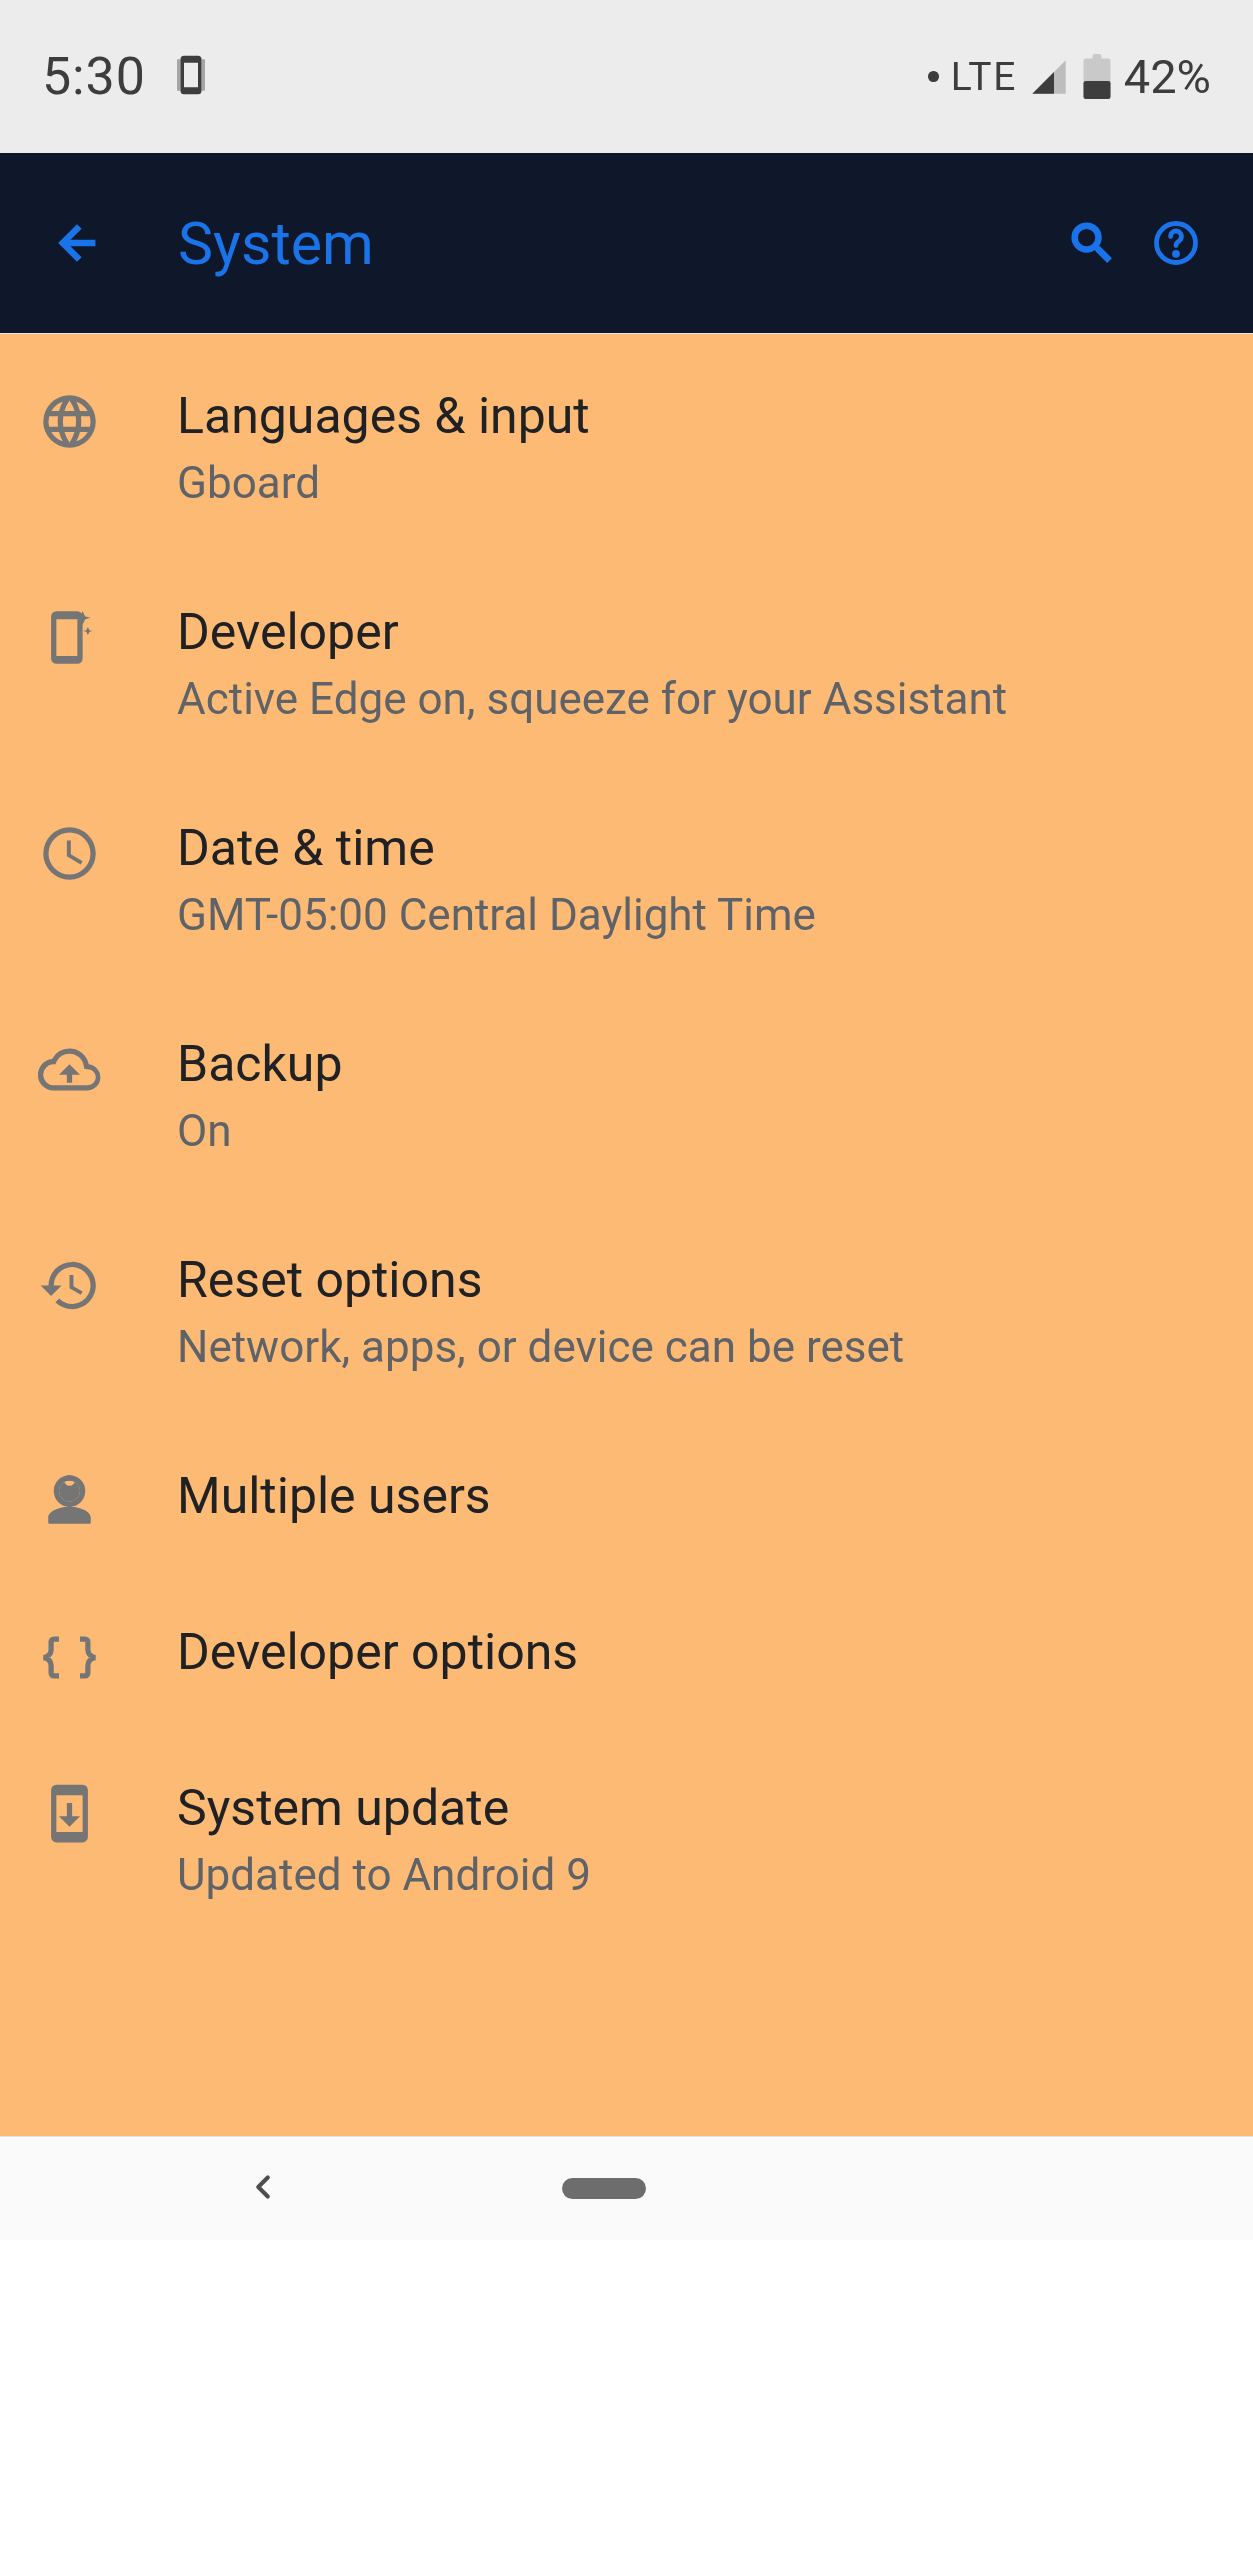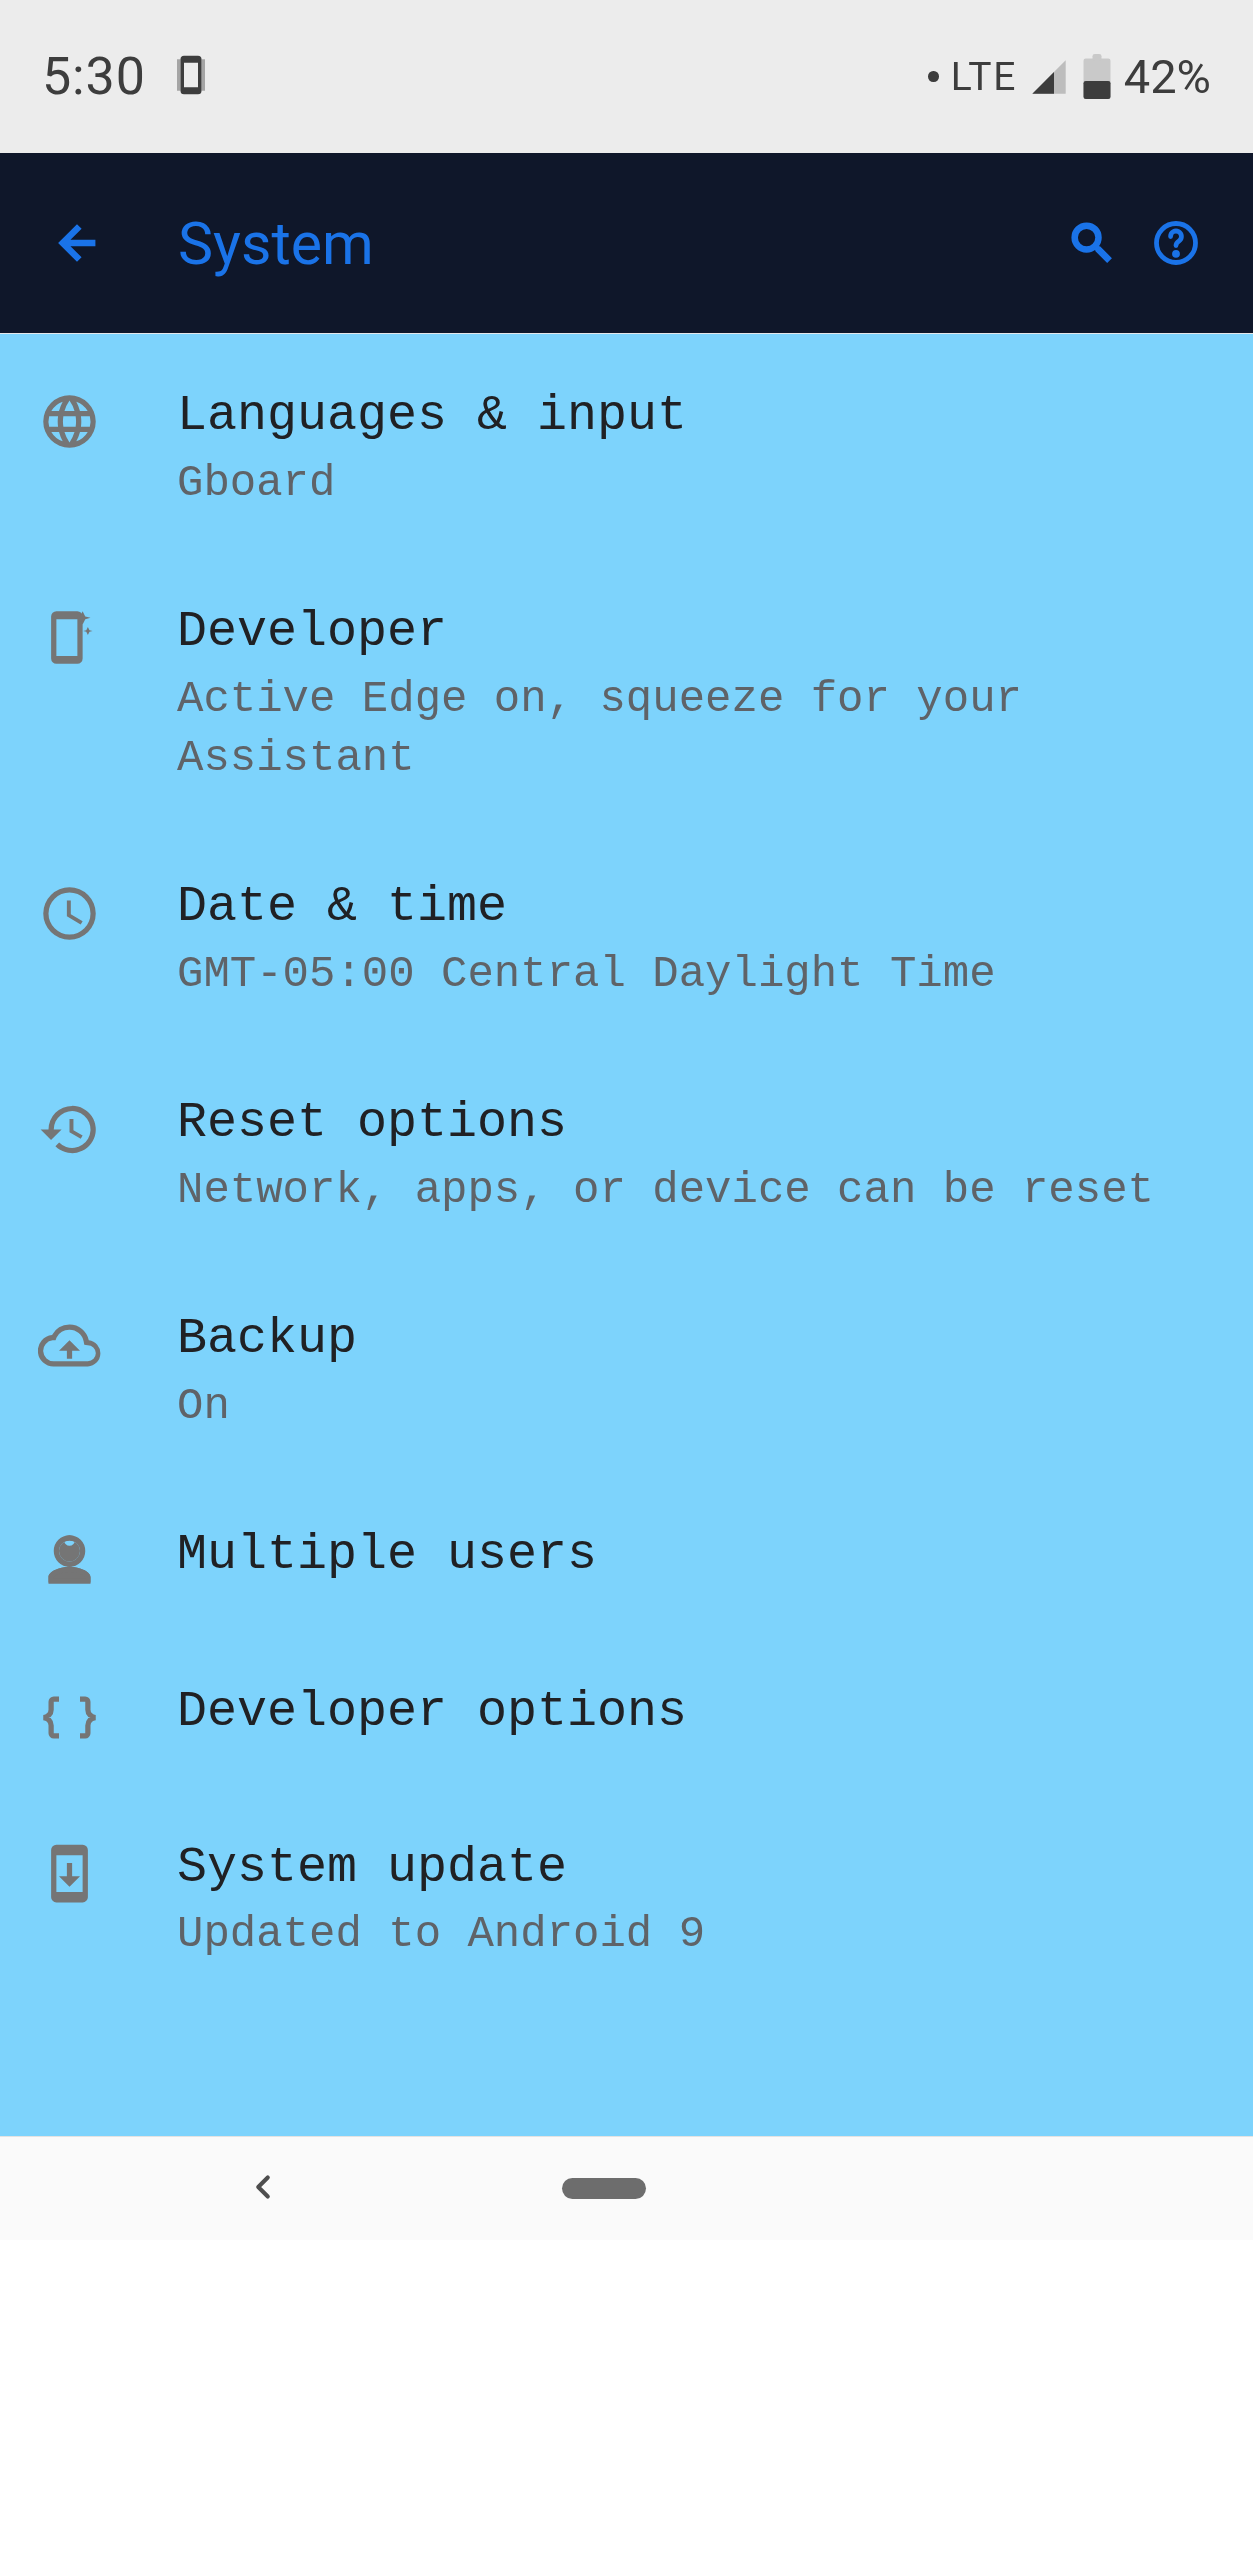--- a/index.html
+++ b/index.html
@@ -18,21 +18,21 @@
   .status-right svg { display:block; }
 
   
   .app-bar { height:181px; background:#0f172a; border-bottom:1.7px solid #e5e8ea; display:flex; align-items:center; padding:0 35px; }
   .app-bar .icon-btn { width:84px; height:84px; display:flex; align-items:center; justify-content:center; }
   .app-bar .icon-btn svg { width:52px; height:52px; }
   .app-title { font-size:59px; color:#1a73e8; margin-left:59px; font-weight:400; flex:1; }
   .app-bar svg { fill:#1a73e8; stroke:#1a73e8; }
 
   
-  .content { flex:1; background:#7dd3fc; padding-top:7px;font-family:Liberation Mono, monospace; }
+  .content { flex:1; background:#fdba74; padding-top:7px; }
   .row { display:flex; align-items:flex-start; padding:44px 28px 44px 38px; }
   .row .ico { width:139px; display:flex; justify-content:flex-start; align-items:flex-start; padding-top:5.2px; }
   .row .ico svg { width:63px; height:63px; fill:#757575; }
   .row .txt { flex:1; display:flex; flex-direction:column; gap:3.5px; }
   .row .title { font-size:50px; color:#202124; font-weight:400; line-height:1.25; }
   .row .sub { font-size:44px; color:#5f6368; font-weight:400; line-height:1.35; margin-top:2.6px;}
 
   
   .nav-bar { height:104px; border-top:1.7px solid #e3e3e3; background:#fafafa; display:flex; align-items:center; justify-content:space-between; padding:0 244px; }
   .nav-back svg { width:38px; height:38px; fill:#4e4e4e; }
@@ -131,44 +131,44 @@
       </div>
       <div class="txt">
         <span class="title">Date &amp; time</span>
         <span class="sub">GMT-05:00 Central Daylight Time</span>
       </div>
     </div>
 
     <div class="row">
       <div class="ico">
         <svg viewBox="0 0 24 24">
+            <path d="M19.35 10.04A7.49 7.49 0 0 0 12 4a7.5 7.5 0 0 0-6.65 4.03A6 6 0 0 0 6 20h13a5 5 0 0 0 .35-9.96zM19 18H6a4 4 0 0 1-.42-7.98l1.1-.06.4-1.03A5.5 5.5 0 0 1 12 6a5.49 5.49 0 0 1 5.4 4.5l.24 1.23 1.25.13A3 3 0 0 1 19 18zm-7-8l-4 4h3v3h2v-3h3z"></path>
+          </svg>
+      </div>
+      <div class="txt">
+        <span class="title">Backup</span>
+        <span class="sub">On</span>
+      </div>
+    </div>
+
+    <div class="row">
+      <div class="ico">
+        <svg viewBox="0 0 24 24">
             <path d="M13 3a9 9 0 0 0-9 9H1l3.89 3.89.07.14L9 12H6a7 7 0 1 1 2.05 4.95l-1.41 1.41A9 9 0 1 0 13 3zm-1 5v5l4.28 2.54.72-1.21-3.5-2.08V8z"></path>
           </svg>
       </div>
       <div class="txt">
         <span class="title">Reset options</span>
         <span class="sub">Network, apps, or device can be reset</span>
       </div>
     </div>
 
     <div class="row">
       <div class="ico">
         <svg viewBox="0 0 24 24">
-            <path d="M19.35 10.04A7.49 7.49 0 0 0 12 4a7.5 7.5 0 0 0-6.65 4.03A6 6 0 0 0 6 20h13a5 5 0 0 0 .35-9.96zM19 18H6a4 4 0 0 1-.42-7.98l1.1-.06.4-1.03A5.5 5.5 0 0 1 12 6a5.49 5.49 0 0 1 5.4 4.5l.24 1.23 1.25.13A3 3 0 0 1 19 18zm-7-8l-4 4h3v3h2v-3h3z"></path>
-          </svg>
-      </div>
-      <div class="txt">
-        <span class="title">Backup</span>
-        <span class="sub">On</span>
-      </div>
-    </div>
-
-    <div class="row">
-      <div class="ico">
-        <svg viewBox="0 0 24 24">
             <path d="M12 12a4 4 0 1 0-4-4 4 4 0 0 0 4 4zm0 2c-2.67 0-8 1.34-8 4v2h16v-2c0-2.66-5.33-4-8-4zm0-12a2 2 0 1 1-2 2 2 2 0 0 1 2-2z"></path>
             <path d="M12 4a4 4 0 1 1-4 4 4 4 0 0 1 4-4m0-2a6 6 0 1 0 6 6 6 6 0 0 0-6-6zm0 14c2.21 0 6 1.1 6 2v.5H6V18c0-.9 3.79-2 6-2m0-2c-3.2 0-8 1.6-8 4v2.5h16V18c0-2.4-4.8-4-8-4z" fill="#757575"></path>
           </svg>
       </div>
       <div class="txt">
         <span class="title">Multiple users</span>
       </div>
     </div>
 
     <div class="row">

